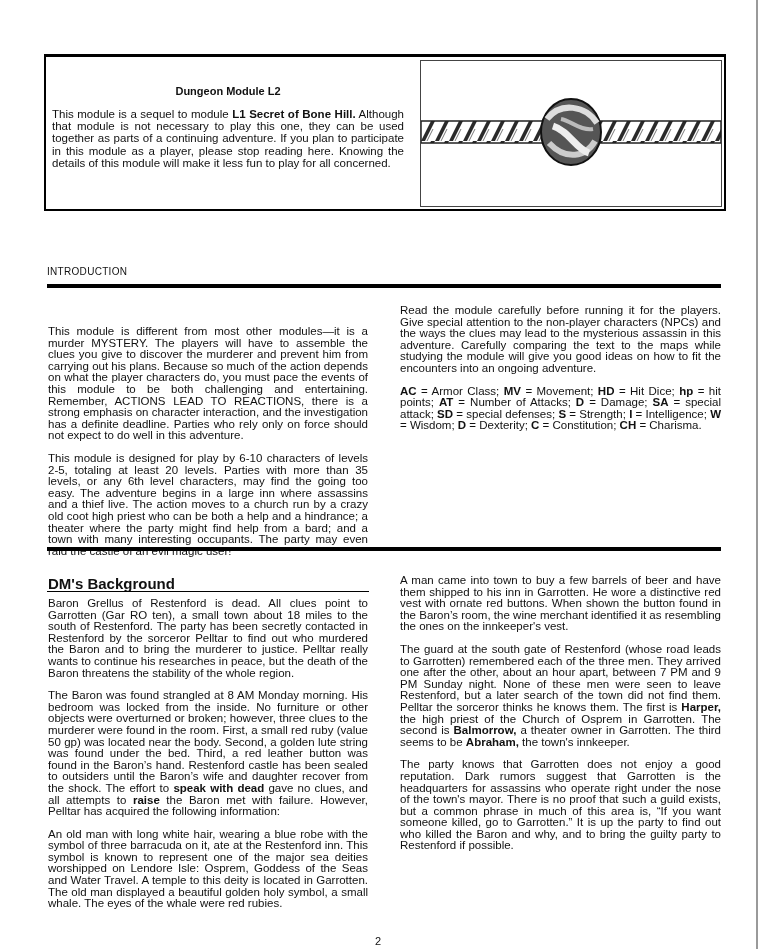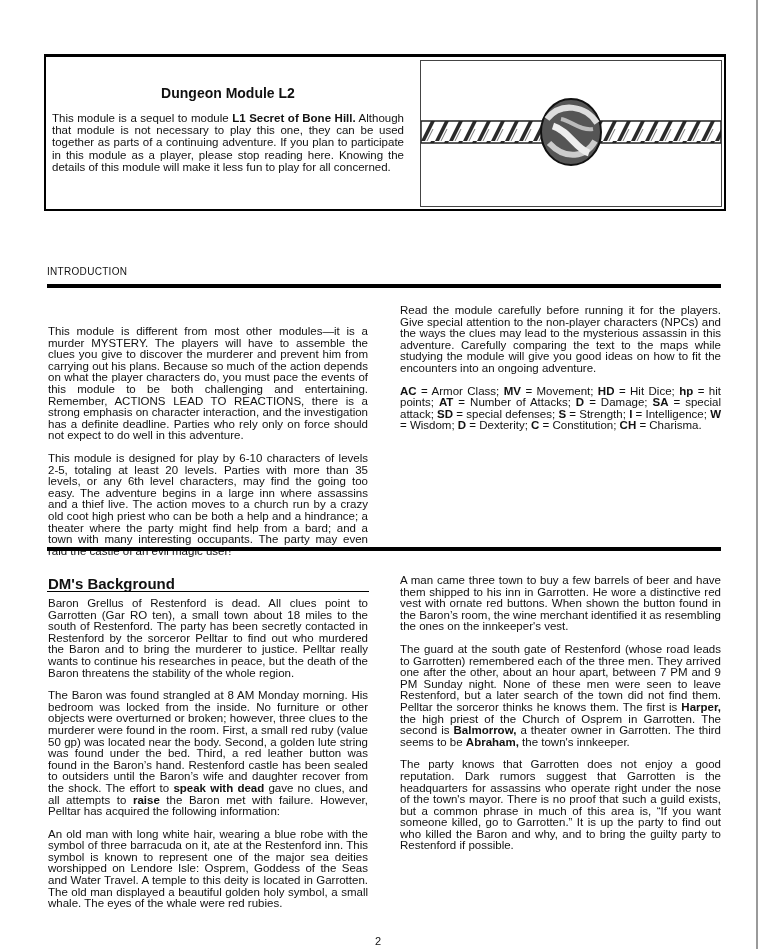--- a/index.html
+++ b/index.html
@@ -4,21 +4,21 @@
 <style>
   html, body { margin: 0; padding: 0; background: #ffffff; }
   body { width: 760px; height: 949px; position: relative; overflow: hidden;
          font-family: "Liberation Sans", sans-serif; color: #111; }
   .page-edge { position: absolute; left: 756px; top: 0; width: 2px; height: 949px; background: #9a9a9a; }
 
   
   .top-box { position: absolute; left: 44px; top: 54px; width: 682px; height: 157px;
              border: 2px solid #000; border-top-width: 3px; box-sizing: border-box; }
   .top-left { position: absolute; left: 6px; top: 14px; width: 352px; }
-  .module-code { text-align: center; font-size: 14px; font-weight: bold; margin-top: 14px; }
+  .module-code { text-align: center; font-size: 11px; font-weight: bold; margin-top: 14px; }
   .module-name { text-align: center; font-size: 11px; margin-top: 10px; }
   .sequel { font-size: 11.5px; line-height: 12.2px; margin-top: 11px; text-align: justify; }
   .knot-frame { position: absolute; left: 374px; top: 3px; width: 302px; height: 147px;
                 border: 1px solid #444; box-sizing: border-box; background: #fff; }
   .knot-frame svg { width: 100%; height: 100%; display: block; }
 
   
   .intro-heading { position: absolute; left: 47px; top: 266px; font-size: 10px; font-weight: normal; letter-spacing: 0.3px; text-align: center; }
   .rule-thick { position: absolute; left: 47px; width: 674px; height: 4px; background: #000; }
   .rule-thick.r1 { top: 284px; }
@@ -85,18 +85,18 @@
 <div class="dm-heading">DM's  Background</div>
 <div class="dm-rule"></div>
 
 <div class="col col-left-2">
   <p>Baron Grellus of Restenford is dead. All clues point to Garrotten (Gar RO ten), a small town about 18 miles to the south of Restenford. The party has been secretly contacted in Restenford by the sorceror Pelltar to find out who murdered the Baron and to bring the murderer to justice. Pelltar really wants to continue his researches in peace, but the death of the Baron threatens the stability of the whole region.</p>
   <p><span>The Baron was found strangled at 8 AM Monday morning. His bedroom was locked from the inside. No furniture or other objects were overturned or broken; however, three clues to the murderer were found in the room. First, a small red ruby (value 50 gp) was located near the body. Second, a golden lute string was found under the bed. Third, a red leather button was found in the Baron’s hand. Restenford castle has been sealed to outsiders until the Baron’s wife and daughter recover from the shock. The effort to </span><b>speak with dead</b><span> gave no clues, and all attempts to </span><b>raise</b><span> the Baron met with failure. However, Pelltar has acquired the following information:</span></p>
   <p>An old man with long white hair, wearing a blue robe with the symbol of three barracuda on it, ate at the Restenford inn. This symbol is known to represent one of the major sea deities worshipped on Lendore Isle: Osprem, Goddess of the Seas and Water Travel. A temple to this deity is located in Garrotten. The old man displayed a beautiful golden holy symbol, a small whale. The eyes of the whale were red rubies.</p>
 </div>
 
 <div class="col col-right-2">
-  <p>A man came three town to buy a few barrels of beer and have them shipped to his inn in Garrotten. He wore a distinctive red vest with ornate red buttons. When shown the button found in the Baron’s room, the wine merchant identified it as resembling the ones on the innkeeper's vest.</p>
+  <p>A man came into town to buy a few barrels of beer and have them shipped to his inn in Garrotten. He wore a distinctive red vest with ornate red buttons. When shown the button found in the Baron’s room, the wine merchant identified it as resembling the ones on the innkeeper's vest.</p>
   <p><span>The guard at the south gate of Restenford (whose road leads to Garrotten) remembered each of the three men. They arrived one after the other, about an hour apart, between 7 PM and 9 PM Sunday night. None of these men were seen to leave Restenford, but a later search of the town did not find them. Pelltar the sorceror thinks he knows them. The first is </span><b>Harper,</b><span> the high priest of the Church of Osprem in Garrotten. The second is </span><b>Balmorrow,</b><span> a theater owner in Garrotten. The third seems to be </span><b>Abraham,</b><span> the town's innkeeper.</span></p>
   <p>The party knows that Garrotten does not enjoy a good reputation. Dark rumors suggest that Garrotten is the headquarters for assassins who operate right under the nose of the town's mayor. There is no proof that such a guild exists, but a common phrase in much of this area is, “If you want someone killed, go to Garrotten.” It is up the party to find out who killed the Baron and why, and to bring the guilty party to Restenford if possible.</p>
 </div>
 
 <div class="page-number">2</div>
 
 </body></html>

